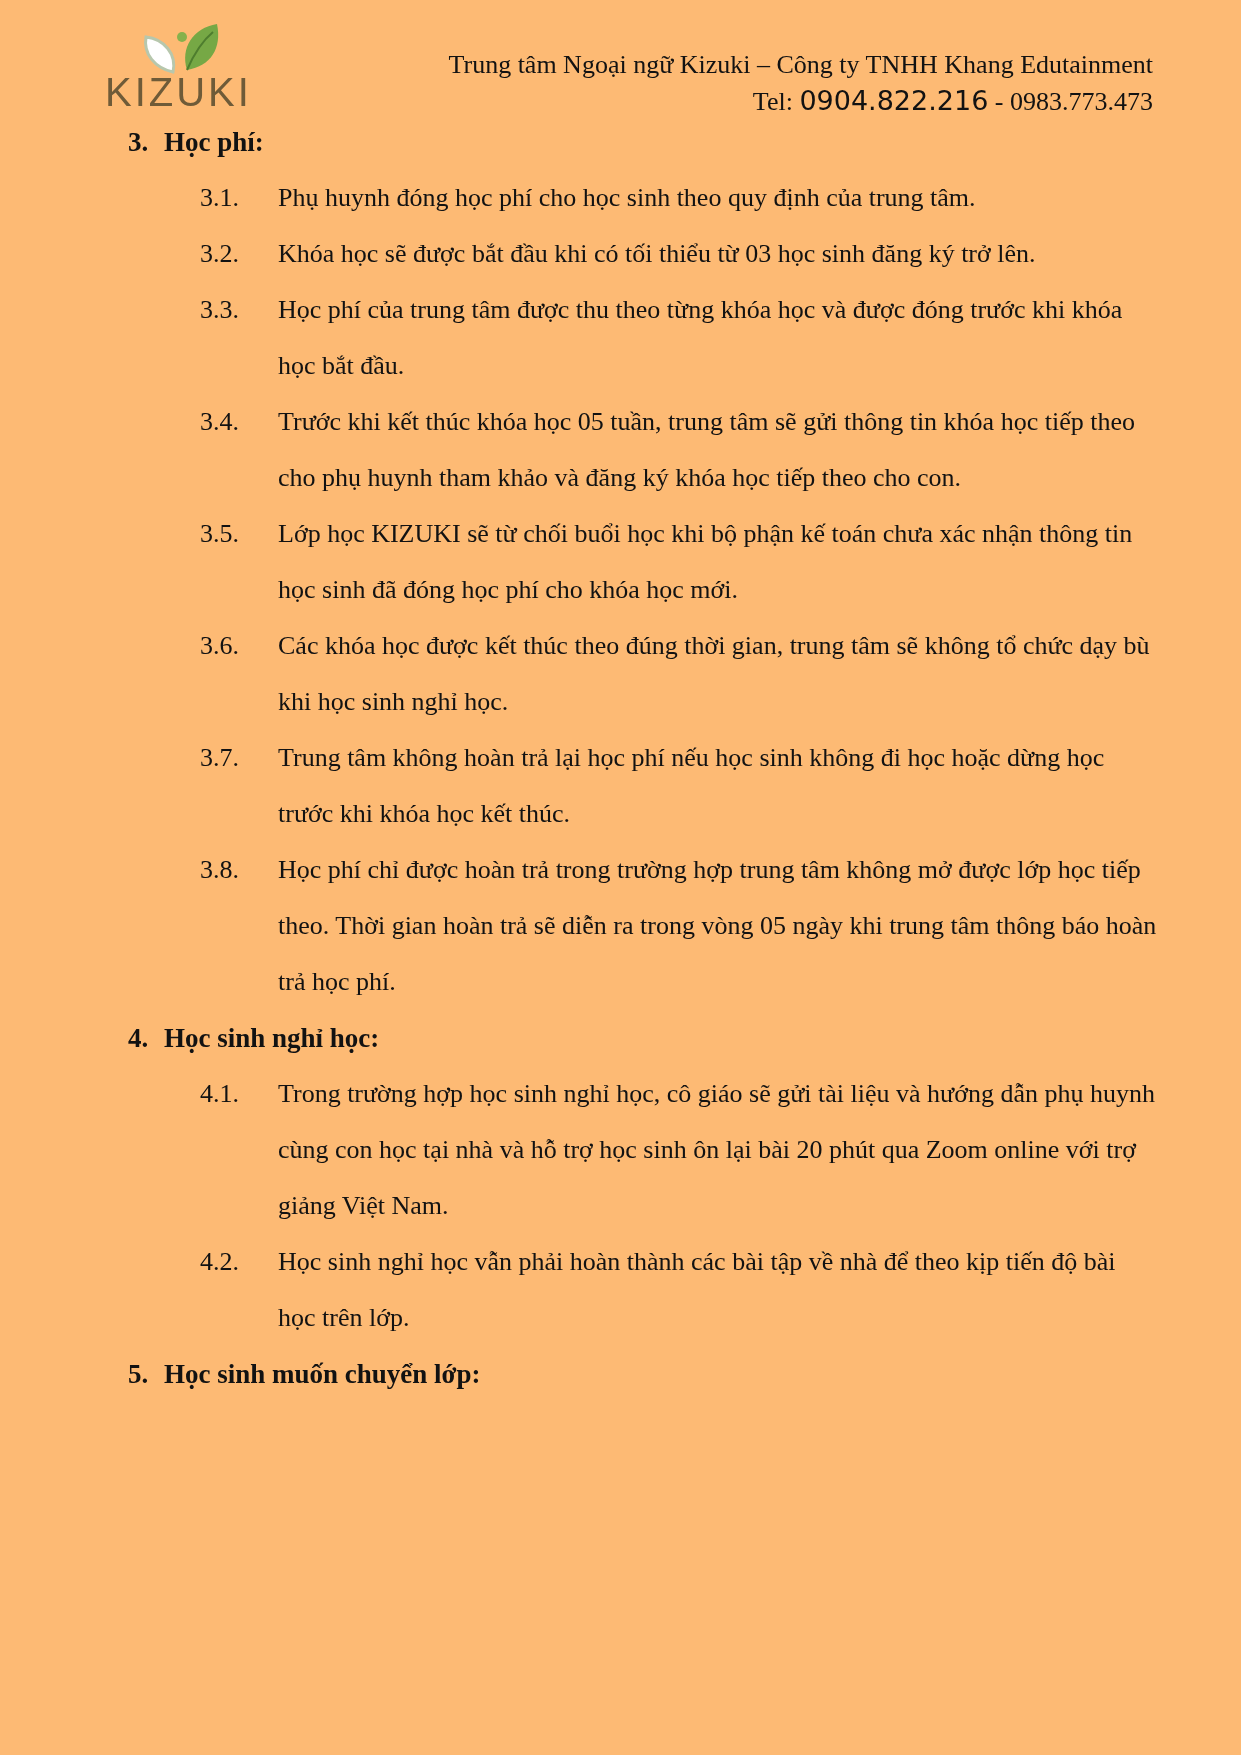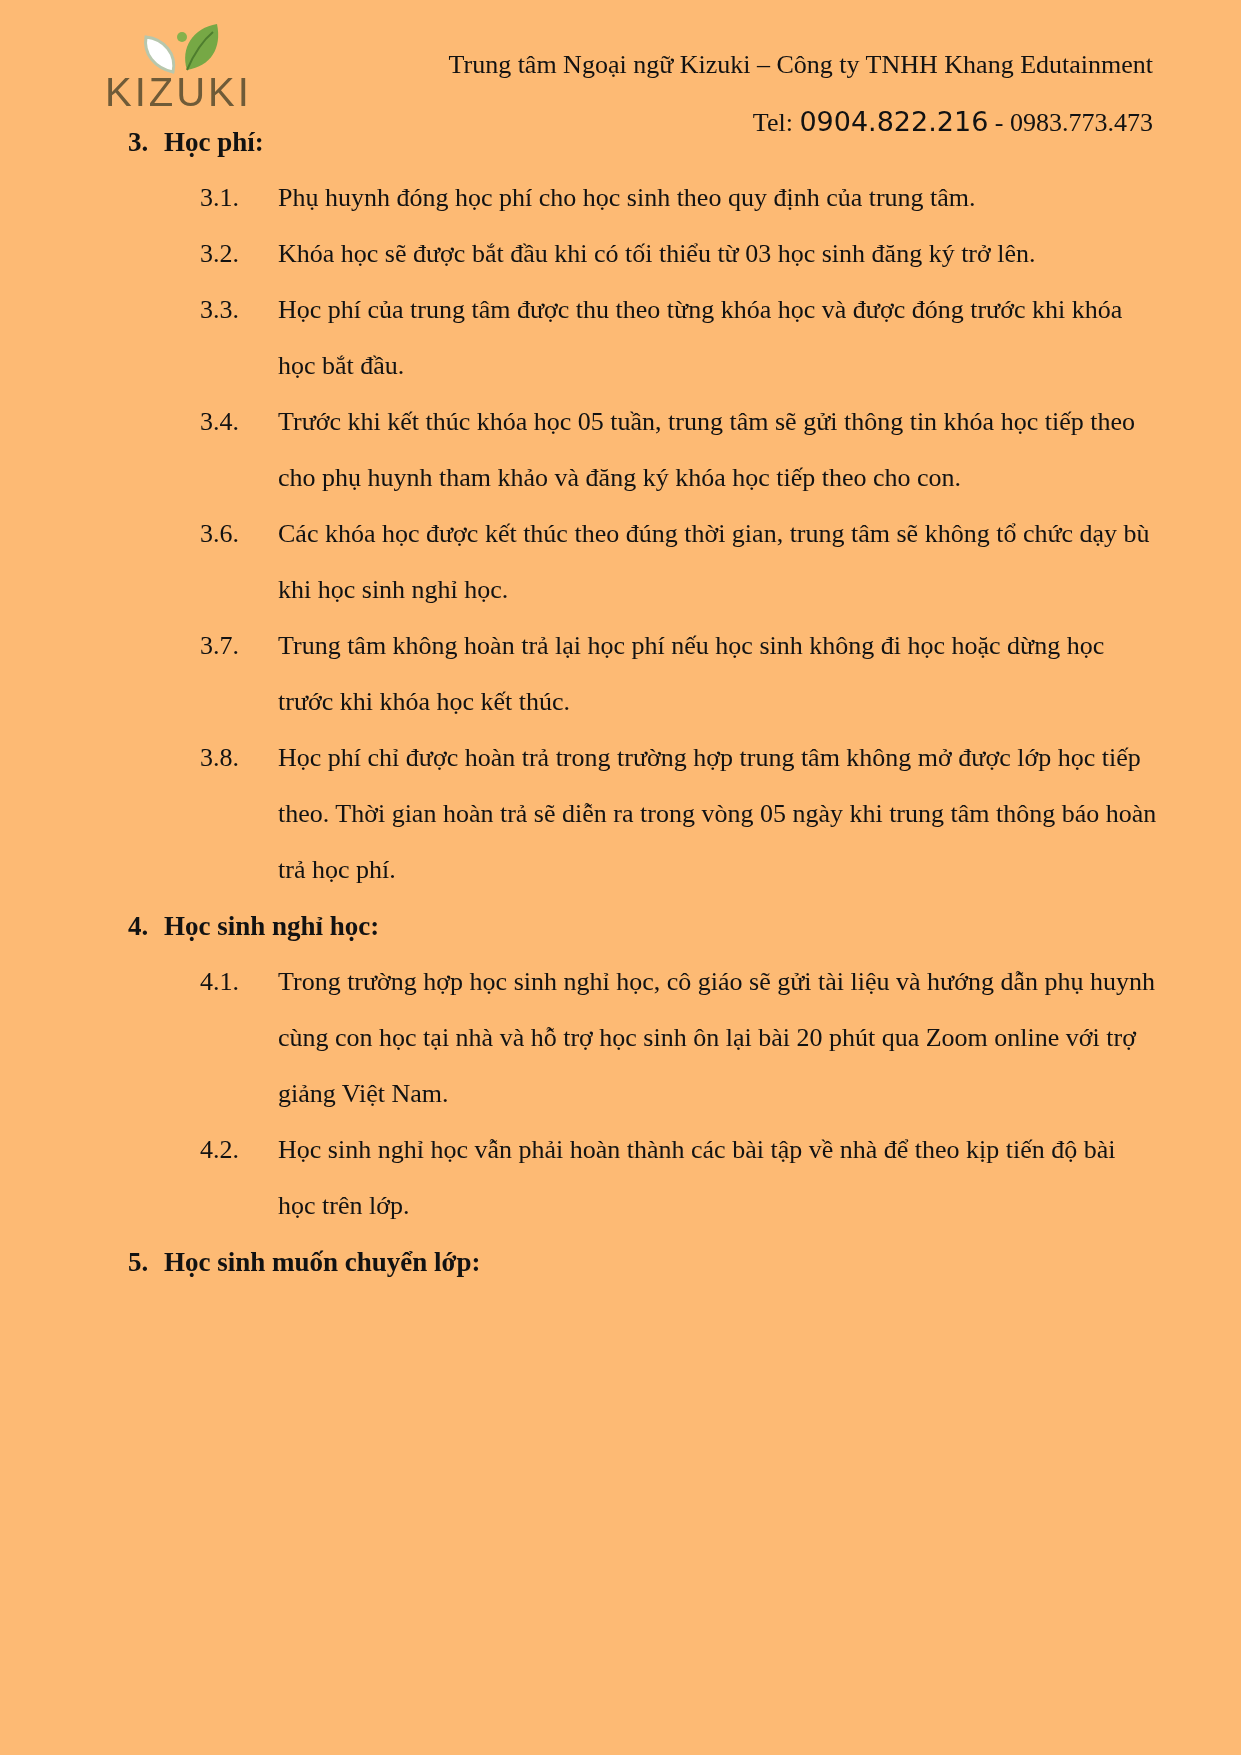--- a/index.html
+++ b/index.html
@@ -20,21 +20,21 @@
     font-size:40px;line-height:40px;
     letter-spacing:3px;
     color:#6f5b38;
     margin-top:-4px;
   }
   .company-info{
     position:absolute;right:88px;top:50px;
     text-align:right;
   }
   .company-line{font-size:26px;line-height:30px;}
-  .tel-line{font-size:26px;line-height:48px;margin-top:18px;}
+  .tel-line{font-size:26px;line-height:40px;margin-top:1px;}
   .phone-sans{
     font-family:"DejaVu Sans", sans-serif;
     font-size:27px;
   }
   .phone-serif{font-size:26px;}
   
   .content{
     position:absolute;left:128px;top:114px;width:1030px;
     font-size:26px;line-height:56px;
   }
@@ -84,20 +84,24 @@
     </div>
     <div class="item">
       <span class="item-num">3.3.</span>
       <span class="item-text">Học phí của trung tâm được thu theo từng khóa học và được đóng trước khi khóa học bắt đầu.</span>
     </div>
     <div class="item">
       <span class="item-num">3.4.</span>
       <span class="item-text">Trước khi kết thúc khóa học 05 tuần, trung tâm sẽ gửi thông tin khóa học tiếp theo cho phụ huynh tham khảo và đăng ký khóa học tiếp theo cho con.</span>
     </div>
     <div class="item">
+      <span class="item-num">3.5.</span>
+      <span class="item-text">Lớp học KIZUKI sẽ từ chối buổi học khi bộ phận kế toán chưa xác nhận thông tin học sinh đã đóng học phí cho khóa học mới.</span>
+    </div>
+    <div class="item">
       <span class="item-num">3.6.</span>
       <span class="item-text">Các khóa học được kết thúc theo đúng thời gian, trung tâm sẽ không tổ chức dạy bù khi học sinh nghỉ học.</span>
     </div>
     <div class="item">
       <span class="item-num">3.7.</span>
       <span class="item-text">Trung tâm không hoàn trả lại học phí nếu học sinh không đi học hoặc dừng học trước khi khóa học kết thúc.</span>
     </div>
     <div class="item">
       <span class="item-num">3.8.</span>
       <span class="item-text">Học phí chỉ được hoàn trả trong trường hợp trung tâm không mở được lớp học tiếp theo. Thời gian hoàn trả sẽ diễn ra trong vòng 05 ngày khi trung tâm thông báo hoàn trả học phí.</span>

